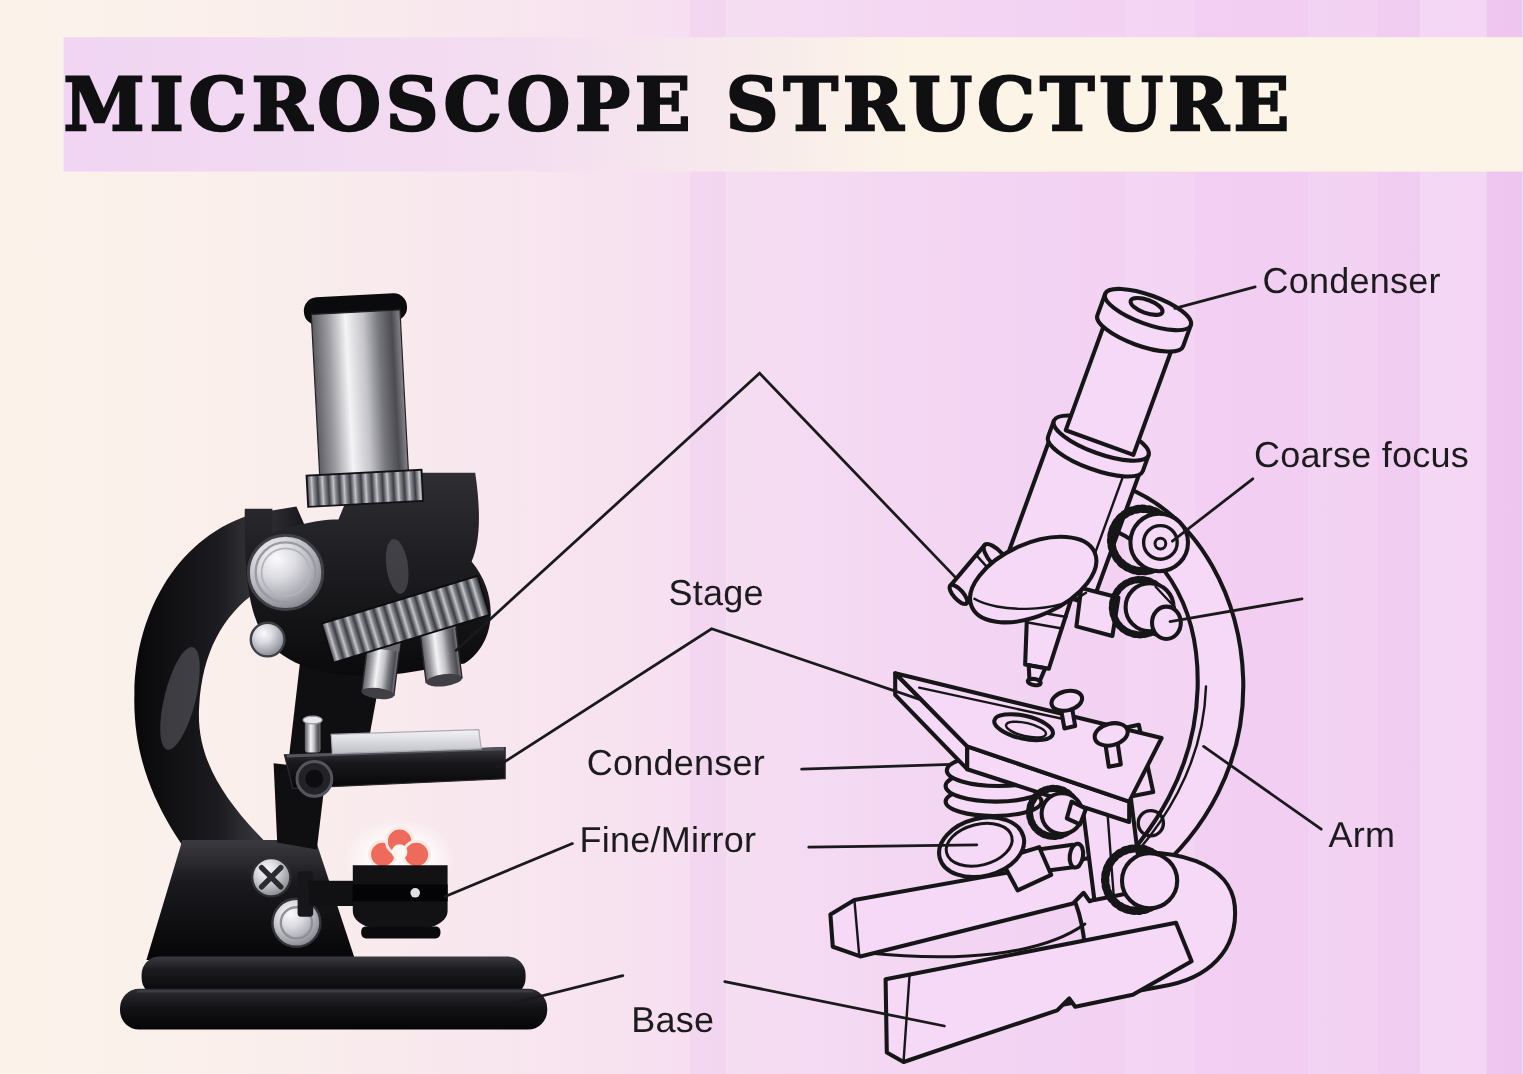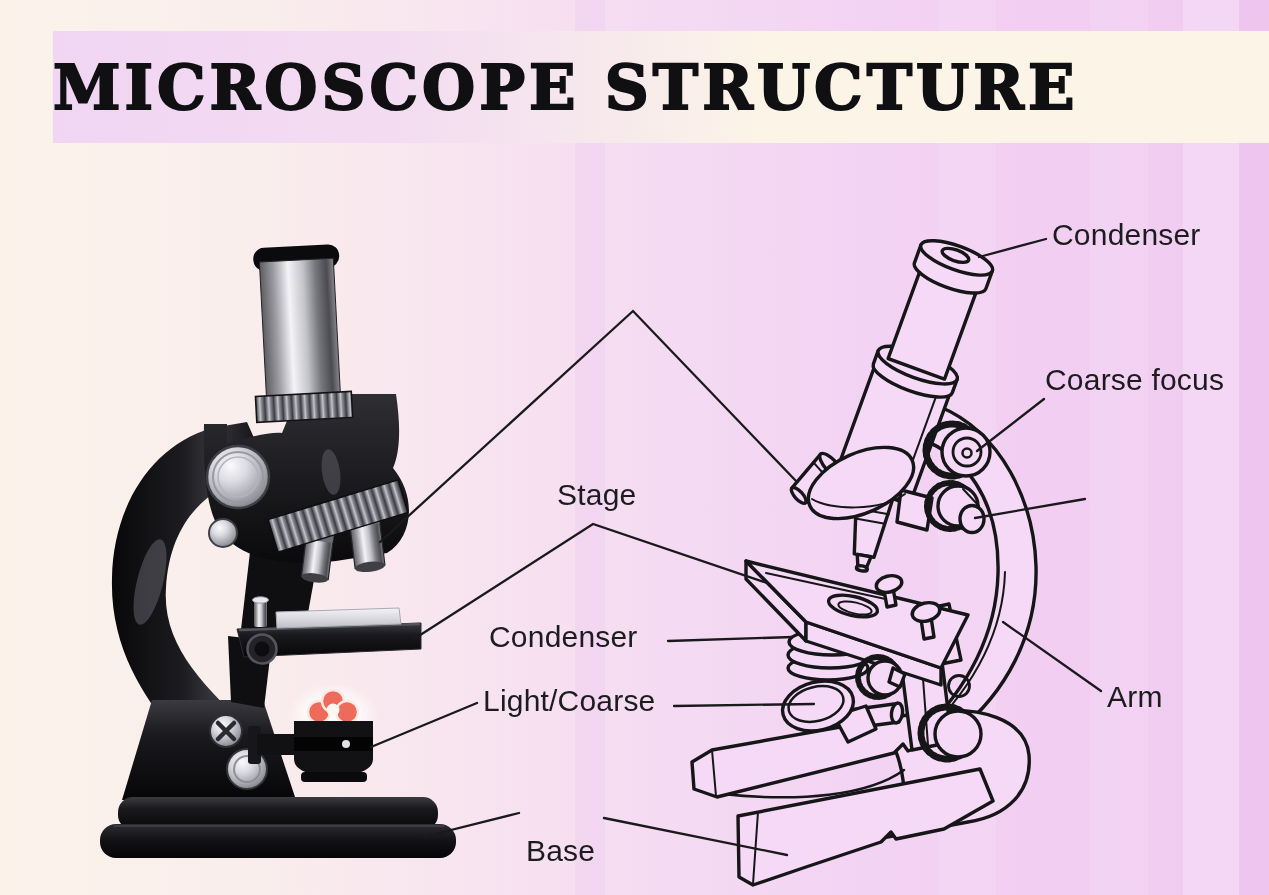--- a/index.html
+++ b/index.html
@@ -285,16 +285,16 @@
       <path d="M 371,747 L 477,703 M 674,706 L 814,704"></path>
       <path d="M 1101,691 L 1003,622"></path>
       <path d="M 423,837 L 519,813 M 604,818 L 787,855"></path>
     </g>
   </svg>
 
   <div class="lbl" style="left:1052px;top:218px;">Condenser</div>
   <div class="lbl" style="left:1045px;top:363px;text-align:right;">Coarse focus</div>
   <div class="lbl" style="left:557px;top:478px;">Stage</div>
   <div class="lbl" style="left:489px;top:620px;">Condenser</div>
-  <div class="lbl" style="left:483px;top:684px;">Light/Coarse</div>
+  <div class="lbl" style="left:483px;top:684px;">Fine/Mirror</div>
   <div class="lbl" style="left:1107px;top:680px;">Arm</div>
   <div class="lbl" style="left:526px;top:794px;margin-top:40px;">Base</div>
 </div>
 
 </body></html>

